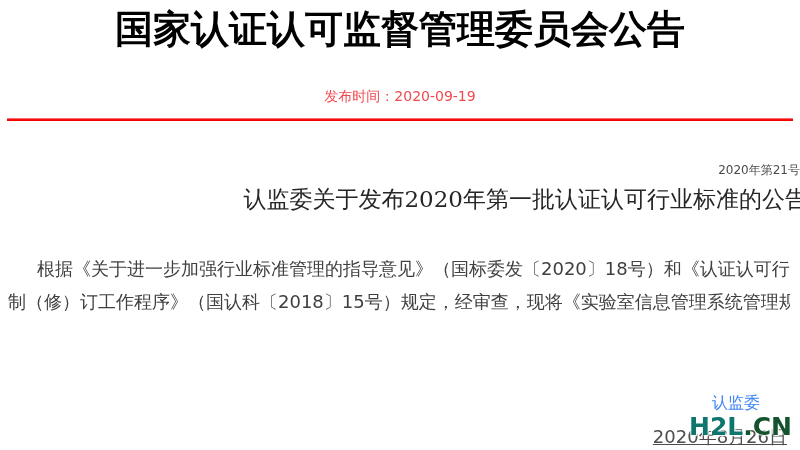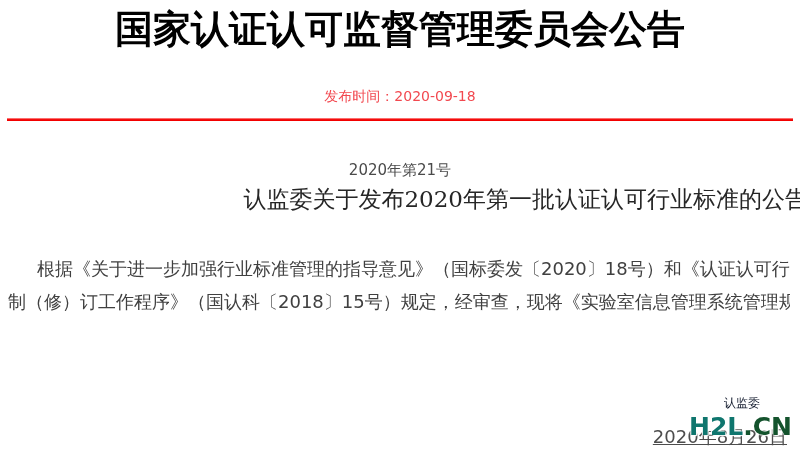--- a/index.html
+++ b/index.html
@@ -46,22 +46,22 @@
     left: 7px;
     right: 7px;
     height: 3px;
     background: linear-gradient(to bottom, #ff9d9d 0%, #f20000 55%);
   }
   .doc-number {
     position: absolute;
     top: 159px;
     left: 0;
     width: 100%;
-    text-align: center;
-    font-size: 15px;
+    text-align: right;
+    font-size: 12px;
     line-height: 22px;
     color: #4a4a4a;
     white-space: nowrap;
   }
   .heading {
     position: absolute;
     top: 183px;
     left: 0;
     width: 100%;
     text-align: right;
@@ -88,23 +88,23 @@
     white-space: nowrap;
     overflow: hidden;
   }
   .body-line.indent {
     text-indent: 29px;
   }
   .signature {
     position: absolute;
     top: 391px;
     right: 40px;
-    font-size: 12px;
+    font-size: 16px;
     line-height: 24px;
-    color: #0f172a;
+    color: #3b82f6;
     white-space: nowrap;
   }
   .sign-date {
     position: absolute;
     top: 423px;
     right: 13px;
     font-size: 18px;
     line-height: 28px;
     color: #4d4d4d;
     white-space: nowrap;
@@ -126,21 +126,21 @@
   .watermark .brand-primary { color: #0f766e; }
   .watermark .brand-suffix  { color: #14532d; }
 </style>
 </head>
 <body>
 
 <div class="page">
 
   <div class="page-title">国家认证认可监督管理委员会公告</div>
 
-  <div class="publish-time">发布时间：2020-09-18</div>
+  <div class="publish-time">发布时间：2020-09-19</div>
 
   <div class="divider"></div>
 
   <div class="doc-number">2020年第21号</div>
 
   <div class="heading">认监委关于发布2020年第一批认证认可行业标准的公告</div>
 
   <div class="body-text">
     <div class="body-line indent">根据《关于进一步加强行业标准管理的指导意见》（国标委发〔2020〕18号）和《认证认可行业标准</div>
     <div class="body-line">制（修）订工作程序》（国认科〔2018〕15号）规定，经审查，现将《实验室信息管理系统管理规范》等</div>

